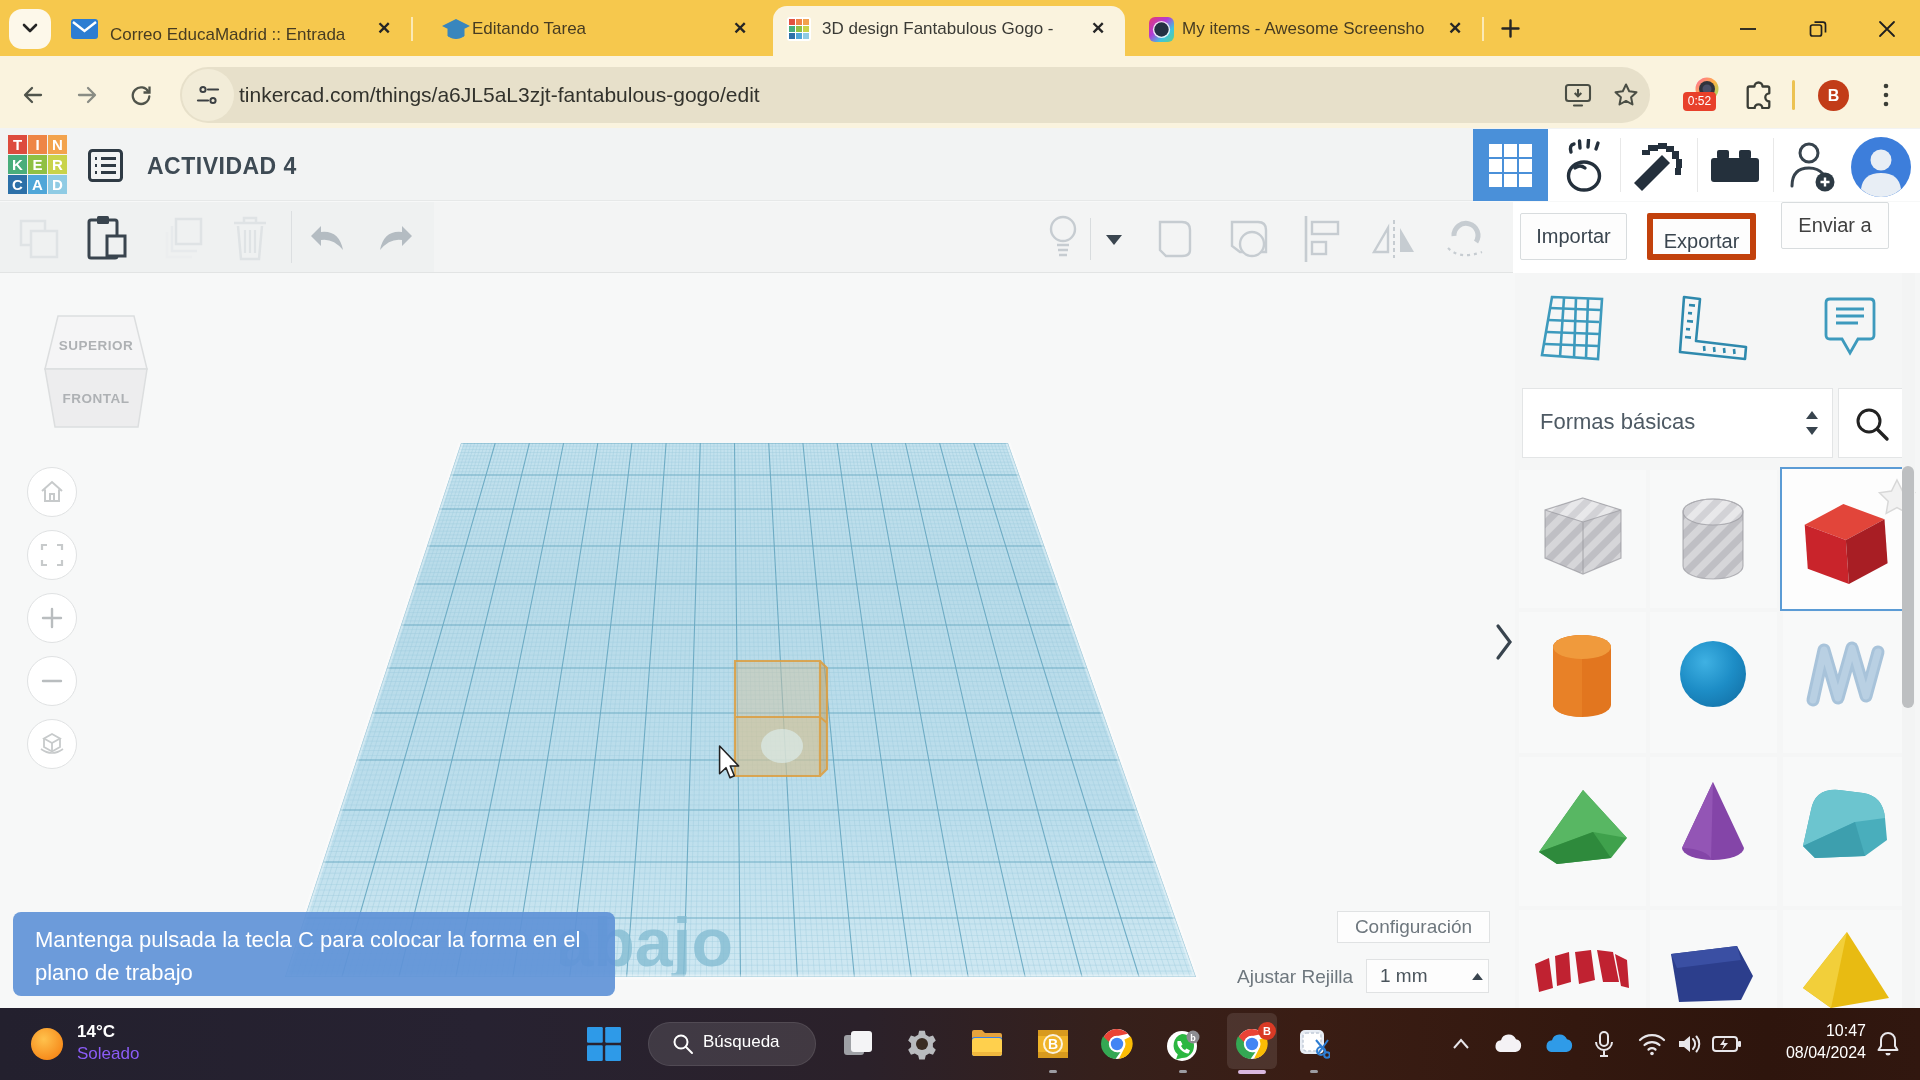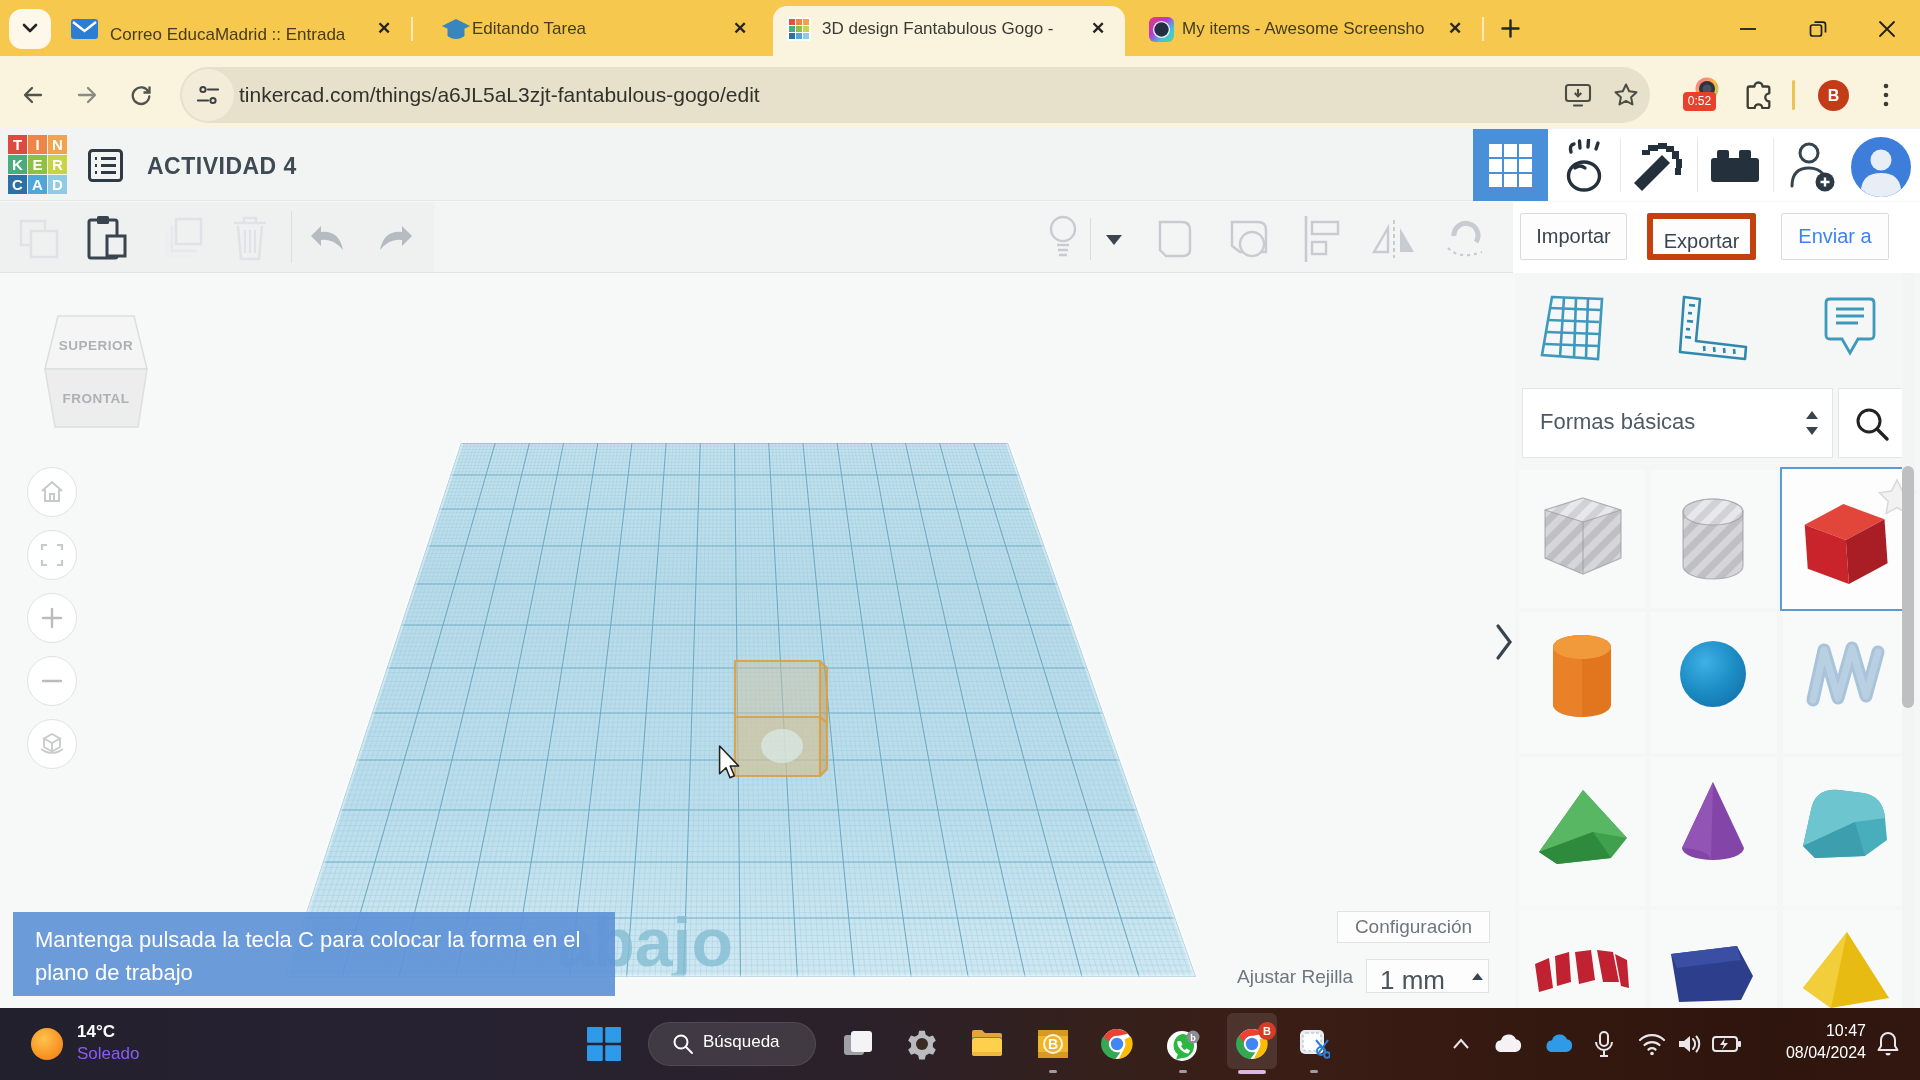--- a/index.html
+++ b/index.html
@@ -287,21 +287,21 @@
     <path d="M18 12 V36 L4 36 Z" fill="none" stroke="#c6ccd1" stroke-width="2.4"></path>
     <path d="M30 12 V36 L44 36 Z" fill="#c6ccd1"></path>
   </svg>
 <svg class="abs" style="left:1440px;top:214px" width="50" height="50" viewBox="0 0 50 50">
     <path d="M14 22 A12 12 0 1 1 36 28" fill="none" stroke="#c6ccd1" stroke-width="5"></path>
     <path d="M8 34 Q20 46 42 38" fill="none" stroke="#c6ccd1" stroke-width="2.2" stroke-dasharray="3 4"></path>
   </svg>
 
 <div class="abs" style="left:1520px;top:213px;width:107px;height:47px;background:#fdfdfd;border:1px solid #d8dcde;border-radius:2px;font-size:20px;color:#3a454f;text-align:center;line-height:45px">Importar</div>
 <div class="abs" style="left:1647px;top:213px;width:109px;height:47px;background:#fdfdfd;border:6px solid #c2410c;border-radius:2px;font-size:20px;color:#3a454f;text-align:center;line-height:45px">Exportar</div>
-<div class="abs" style="left:1781px;top:213px;width:108px;height:47px;background:#fdfdfd;border:1px solid #d8dcde;border-radius:2px;font-size:20px;color:#3b82f6;text-align:center;line-height:45px">Enviar a</div>
+<div class="abs" style="left:1781px;top:202px;width:108px;height:47px;background:#fdfdfd;border:1px solid #d8dcde;border-radius:2px;font-size:20px;color:#404040;text-align:center;line-height:45px">Enviar a</div>
 
 <div class="abs" style="left:0;top:273px;width:1515px;height:735px;background:#f7f8f8"></div>
 <svg width="1920" height="737" viewBox="0 273 1920 737" style="position:absolute;left:0;top:273px;">
 <defs>
 <linearGradient id="plane" x1="0" y1="0" x2="0" y2="1">
 <stop offset="0" stop-color="#c4e2ee"></stop>
         <stop offset="0.25" stop-color="#b8dbe9"></stop>
         <stop offset="0.7" stop-color="#bcdeec"></stop>
         <stop offset="1" stop-color="#cfe8f2"></stop>
 </linearGradient>
@@ -647,26 +647,26 @@
 <div class="abs" style="left:27px;top:719px;width:50px;height:50px;border-radius:26px;background:#fff;border:1.5px solid #e0e2e3"></div>
 <svg class="abs" style="left:38px;top:730px" width="28" height="28" viewBox="0 0 28 28">
     <g fill="none" stroke="#c7cacb" stroke-width="1.8">
       <path d="M14 4 L22 8.5 L14 13 L6 8.5 Z"></path>
       <path d="M6 8.5 V17 L14 21.5 L22 17 V8.5"></path>
       <path d="M14 13 V21.5"></path>
       <path d="M3 19 Q14 27 25 19" stroke-width="1.6"></path>
     </g>
   </svg>
 
-<div class="abs" style="left:13px;top:912px;width:602px;height:84px;background:rgba(95,146,215,0.92);border-radius:0;color:#fff;font-size:22px;line-height:33px;padding:11px 0 0 22px">Mantenga pulsada la tecla C para colocar la forma en el<br>plano de trabajo</div>
+<div class="abs" style="left:13px;top:912px;width:602px;height:84px;background:rgba(95,146,215,0.92);border-radius:8px;color:#fff;font-size:22px;line-height:33px;padding:11px 0 0 22px">Mantenga pulsada la tecla C para colocar la forma en el<br>plano de trabajo</div>
 
 <div class="abs" style="left:1337px;top:911px;width:153px;height:32px;background:#fdfdfd;border:1px solid #e0e2e3;font-size:19px;color:#6e777e;text-align:center;line-height:30px">Configuración</div>
 <div class="abs" style="left:1237px;top:966px;font-size:19px;color:#6e777e">Ajustar Rejilla</div>
 <div class="abs" style="left:1366px;top:959px;width:123px;height:34px;background:#fdfdfd;border:1px solid #e0e2e3"></div>
-<div class="abs" style="left:1380px;top:965px;font-size:26px;color:#4a545c">1 mm</div>
+<div class="abs" style="left:1380px;top:965px;font-size:19px;color:#4a545c">1 mm</div>
 <svg class="abs" style="left:1471px;top:972px" width="13" height="9" viewBox="0 0 14 10">
     <path d="M1 9 L7 1 L13 9 Z" fill="#3a454f"></path>
   </svg>
 
 <svg class="abs" style="left:1494px;top:622px" width="20" height="40" viewBox="0 0 20 40">
     <path d="M4 4 L16 20 L4 36" fill="none" stroke="#38444e" stroke-width="3.2" stroke-linecap="round"></path>
   </svg>
 
 <div class="abs" style="left:1515px;top:273px;width:405px;height:735px;background:#f5f6f6"></div>
 

